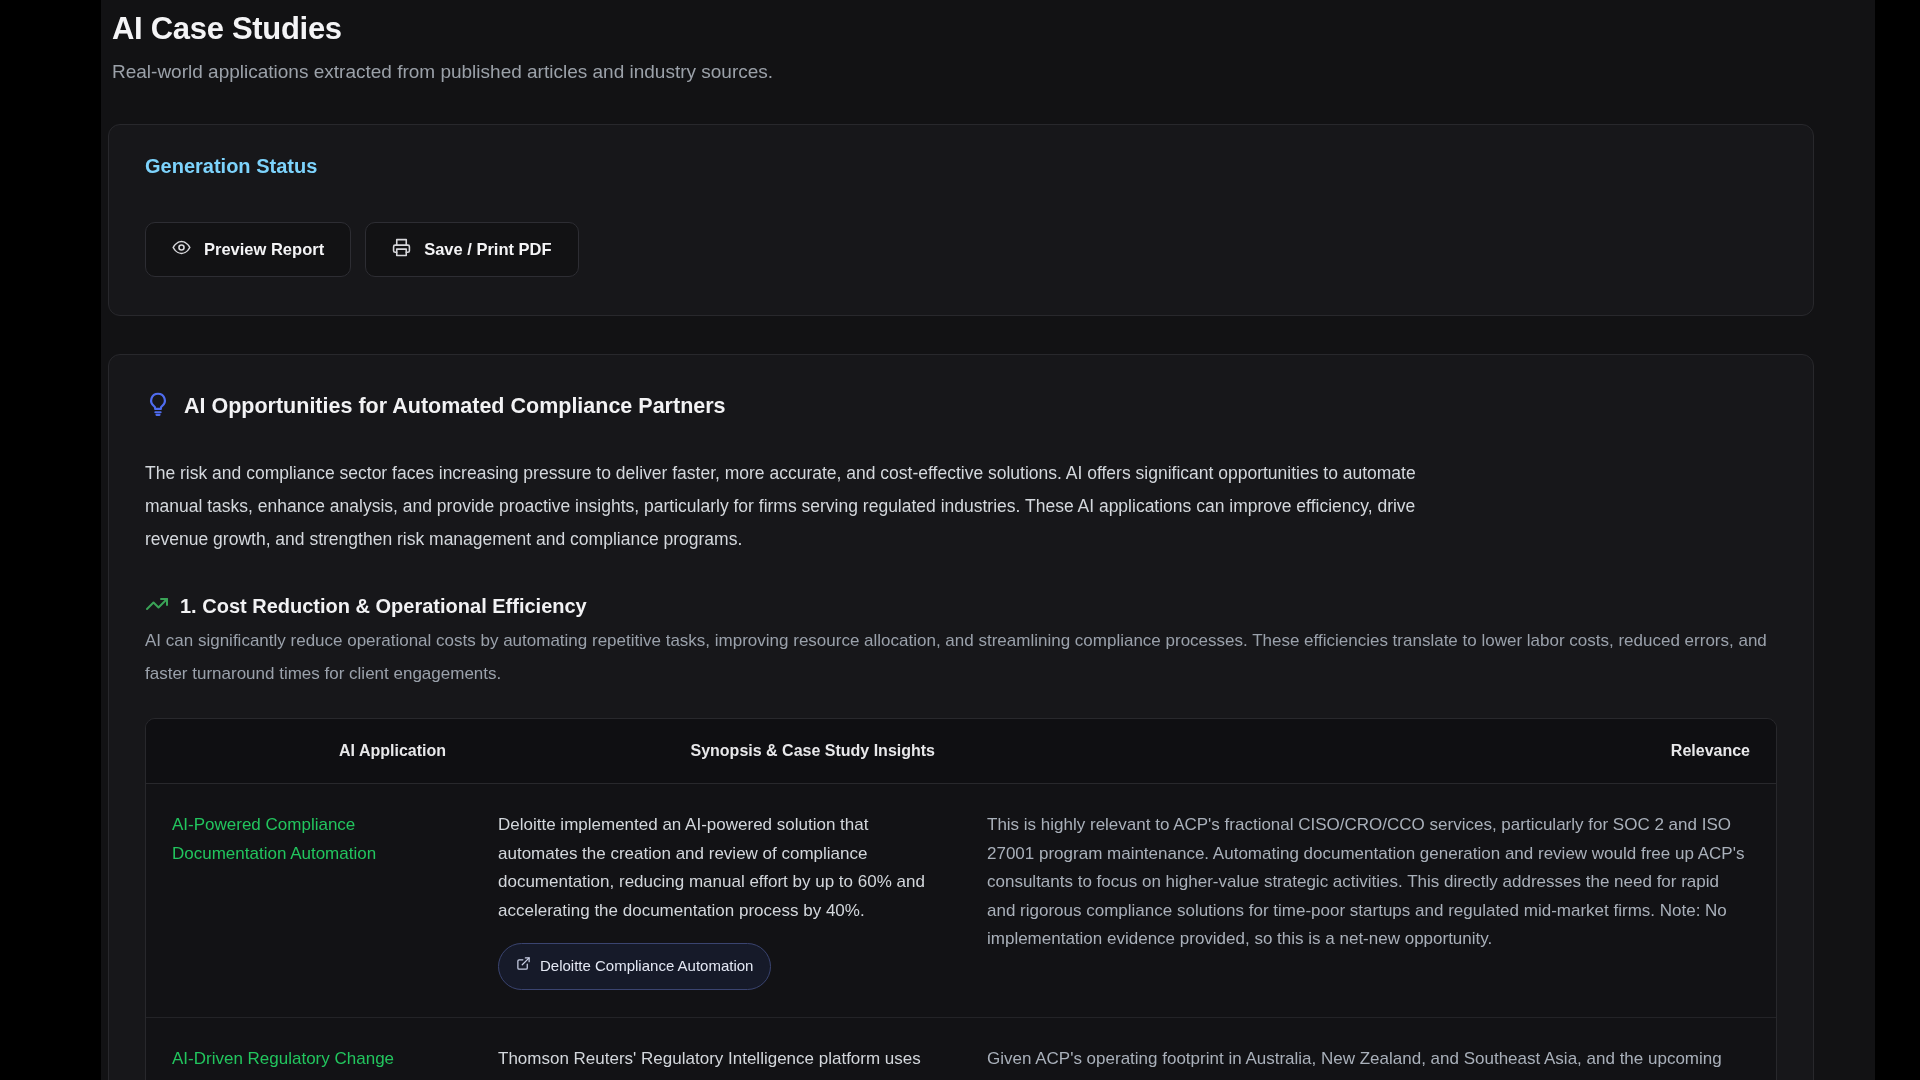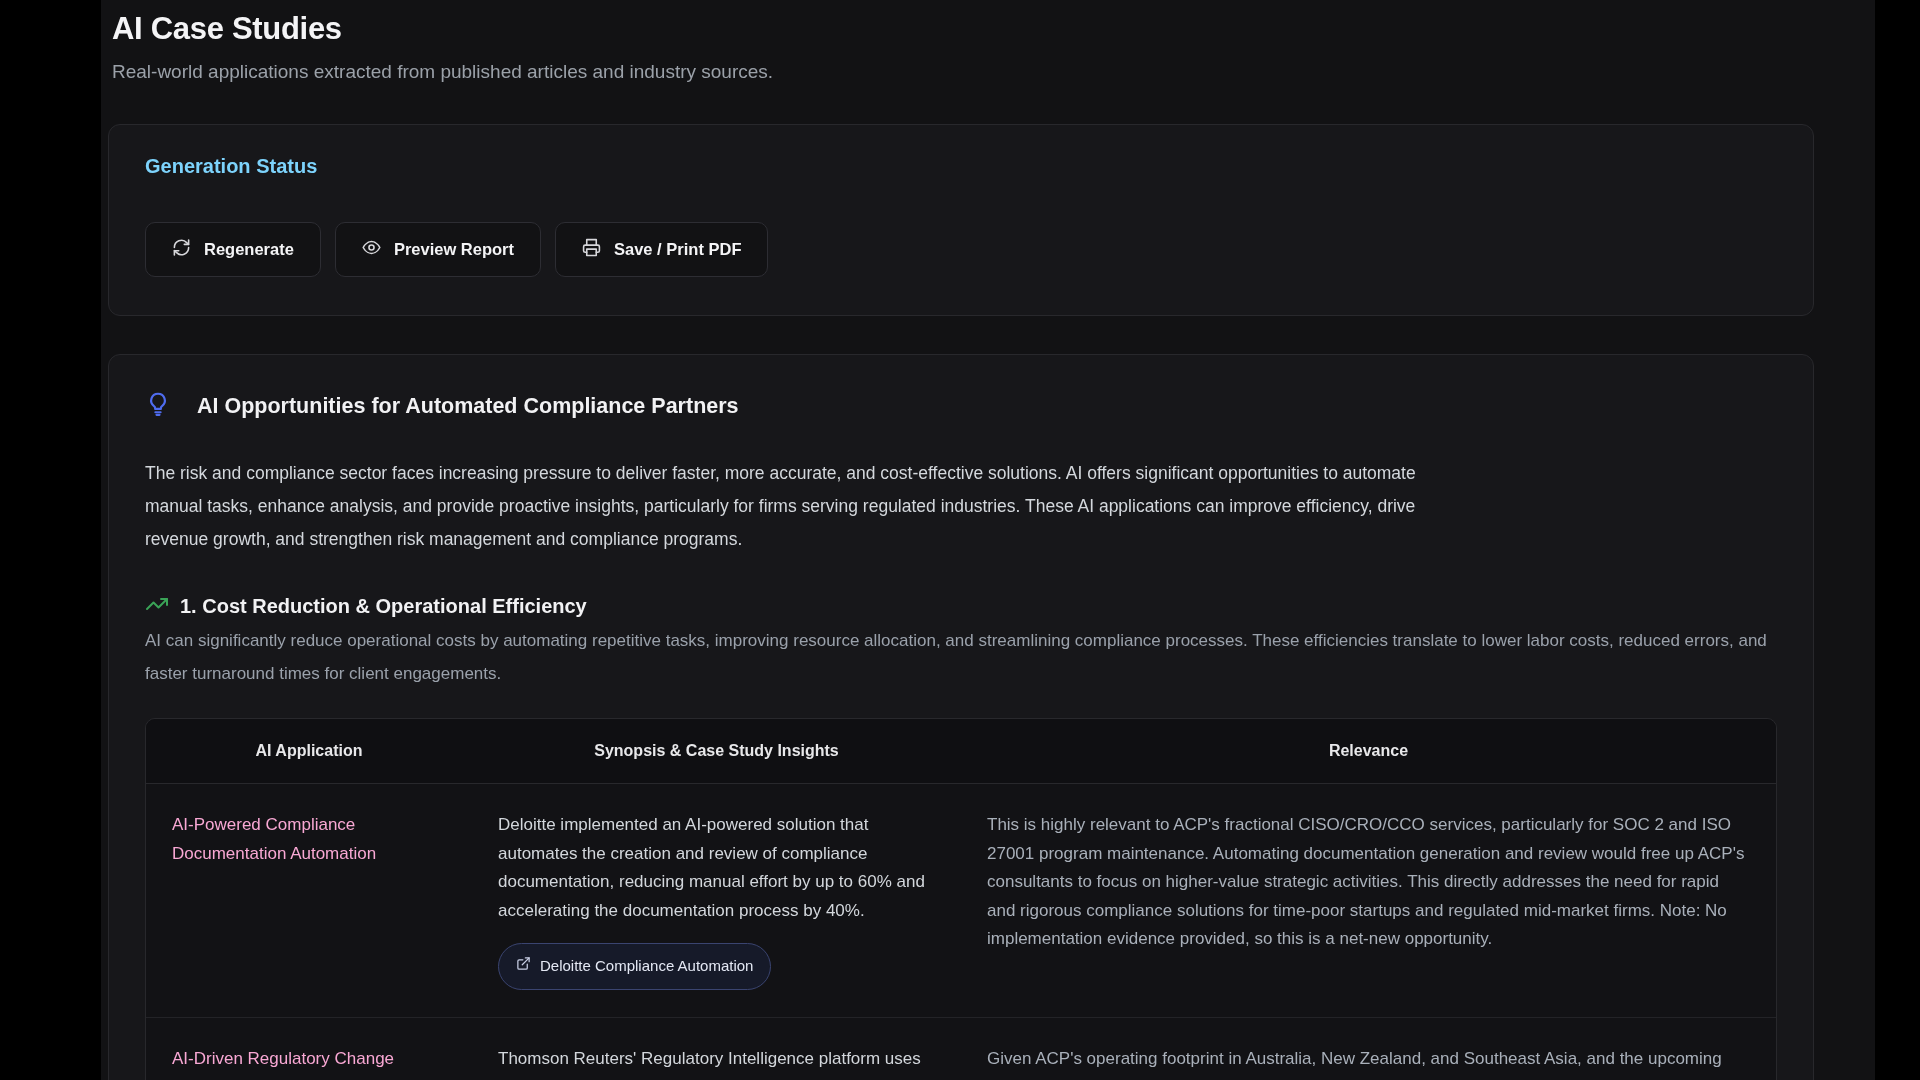--- a/index.html
+++ b/index.html
@@ -21,37 +21,37 @@
   .badge { display:inline-block; background:#4d5ded; color:#fff; font-size:14px; font-weight:600;
     padding:7px 14px; border-radius:999px; line-height:16px; }
   .status-text { margin-left:16px; font-size:17px; color:#9ca3af; }
   .btn-group { display:flex; gap:14px; }
   .btn { display:inline-flex; align-items:center; gap:13px; background:#121214;
     border:1px solid #2d2d33; border-radius:10px; padding:15px 26px; cursor:pointer;
     color:#f4f4f6; font-size:16.5px; font-weight:600; font-family:inherit; }
   .btn svg { width:19px; height:19px; stroke:#d7d7db; }
 
   .report-card { margin-top:38px; padding:36px 36px 60px 36px; }
-  .h2row { display:flex; align-items:center; gap:26px; }
+  .h2row { display:flex; align-items:center; gap:13px; }
   .h2row svg { width:26px; height:26px; stroke:#4f6cf0; flex:none; }
   .h2row h2 { font-size:21.5px; font-weight:700; color:#f2f2f4; }
   .intro { margin-top:36px; font-size:17.5px; line-height:33px; color:#d4d8dd; max-width:1330px; }
   .h3row { margin-top:36px; display:flex; align-items:center; gap:11px; }
   .h3row svg { width:24px; height:24px; stroke:#3aa357; flex:none; }
   .h3row h3 { font-size:20px; font-weight:700; color:#f2f2f4; }
   .desc { margin-top:4px; font-size:17px; line-height:33px; color:#9aa1ab; }
 
   table.cases { margin-top:28px; width:100%; border:1px solid #28282c; border-radius:10px;
     border-collapse:separate; border-spacing:0; overflow:hidden; }
-  table.cases th { background:#0f0f12; text-align:center; font-size:16px; font-weight:600;
+  table.cases th { background:#0f0f12; text-align:right; font-size:16px; font-weight:600;
     color:#e8e8ea; padding:23px 26px; border-bottom:1px solid #28282c; }
   table.cases td { background:#121215; vertical-align:top; padding:27px 26px;
     font-size:17px; line-height:28.5px; }
   table.cases tr + tr td { border-top:1px solid #232327; }
-  td.cell-app { color:#f9a8d4; font-weight:500; line-height:29px; }
+  td.cell-app { color:#22c55e; font-weight:500; line-height:29px; }
   td.cell-syn { color:#d3d7dc; }
   td.cell-rel { color:#a9b0ba; }
 
   .pill { display:inline-flex; align-items:center; gap:9px; margin-top:18px;
     border:1px solid #3a4470; background:#161a29; border-radius:999px; padding:8px 17px;
     color:#e4e8f4; font-size:15px; text-decoration:none; cursor:pointer; }
   .pill svg { width:15px; height:15px; stroke:#c9cfe6; flex:none; }
 
   svg.i { fill:none; stroke-width:2; stroke-linecap:round; stroke-linejoin:round; }
 </style>
@@ -60,29 +60,20 @@
 
 <div class="content">
 
   <h1 class="page-title">AI Case Studies</h1>
   <p class="page-subtitle">Real-world applications extracted from published articles and industry sources.</p>
 
   <section class="card status-card">
     <h2>Generation Status</h2>
     <div class="status-row">
       <div class="btn-group">
-        <button class="btn">
-          <span><svg class="i" viewBox="0 0 24 24" width="19" height="19">
-                <path d="M3 12a9 9 0 0 1 15.55-6.2L21 8"></path>
-                <polyline points="21 2.5 21 8 15.5 8"></polyline>
-                <path d="M21 12a9 9 0 0 1-15.55 6.2L3 16"></path>
-                <polyline points="3 21.5 3 16 8.5 16"></polyline>
-              </svg></span>
-          <span>Regenerate</span>
-        </button>
         <button class="btn">
           <span><svg class="i" viewBox="0 0 24 24" width="19" height="19">
                 <path d="M1.5 12s4-7.5 10.5-7.5S22.5 12 22.5 12s-4 7.5-10.5 7.5S1.5 12 1.5 12z"></path>
                 <circle cx="12" cy="12" r="3.2"></circle>
               </svg></span>
           <span>Preview Report</span>
         </button>
         <button class="btn">
           <span><svg class="i" viewBox="0 0 24 24" width="19" height="19">
                 <polyline points="6 9 6 2 18 2 18 9"></polyline>

